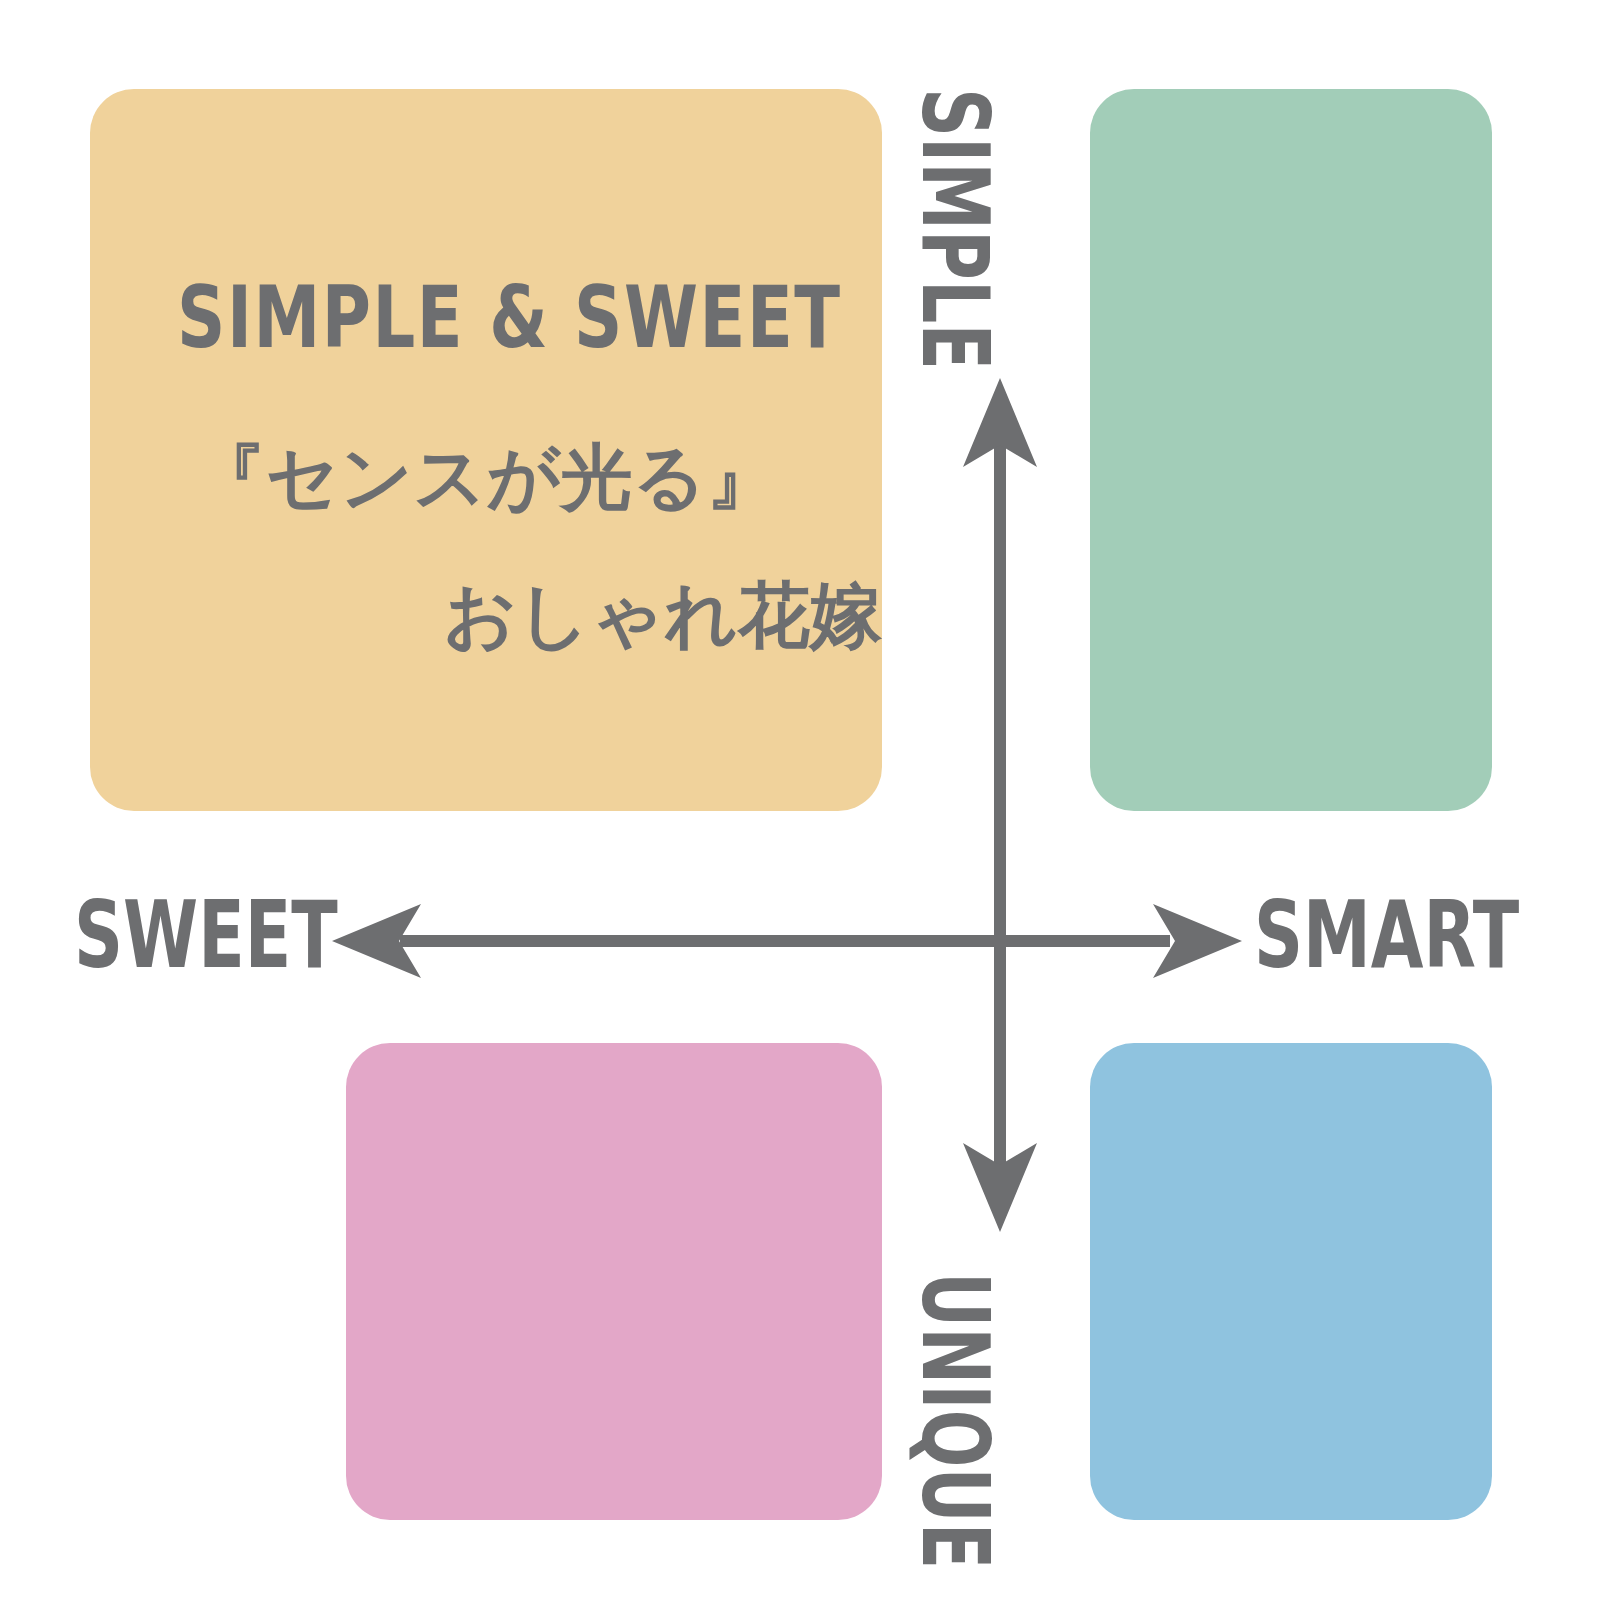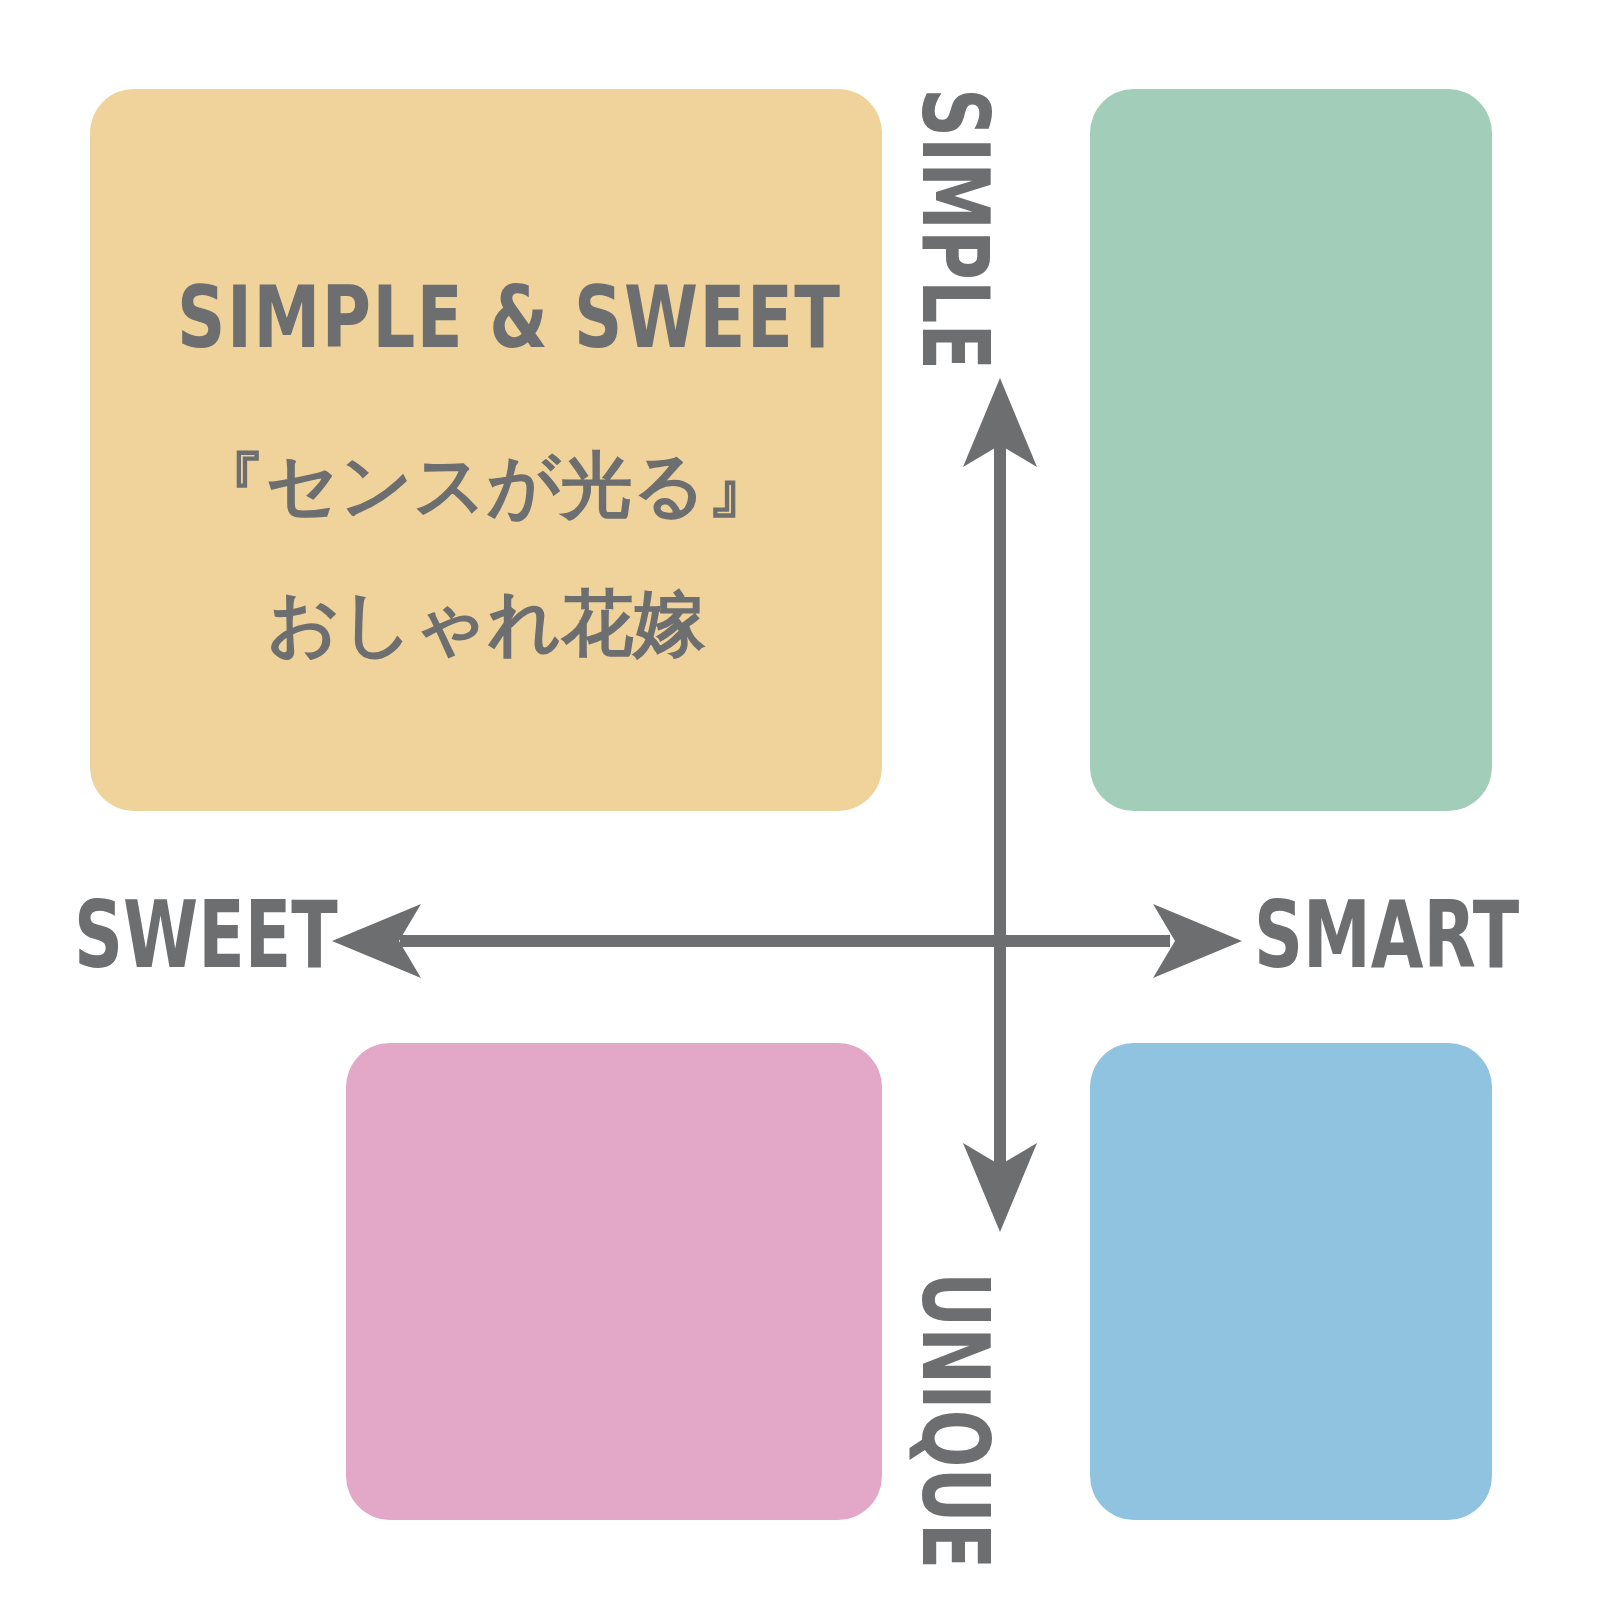--- a/index.html
+++ b/index.html
@@ -40,24 +40,23 @@
     .quad-sub {
       position: absolute;
       left: 0; right: 0;
       text-align: center;
       font-family: "DejaVu Sans", sans-serif;
       font-weight: bold;
       font-size: 72px;
       color: #6d6e70;
       white-space: nowrap;
       line-height: 1;
-      margin-top: 8px;
     }
     #sub-1 { top: 352px; }
-    #sub-2 { top: 490px; }
+    #sub-2 { top: 490px; text-align: right; }
 
     .axis-label {
       position: absolute;
       font-family: "DejaVu Sans", sans-serif;
       font-weight: bold;
       font-size: 92px;
       color: #6d6e70;
       white-space: nowrap;
       line-height: 1;
     }

